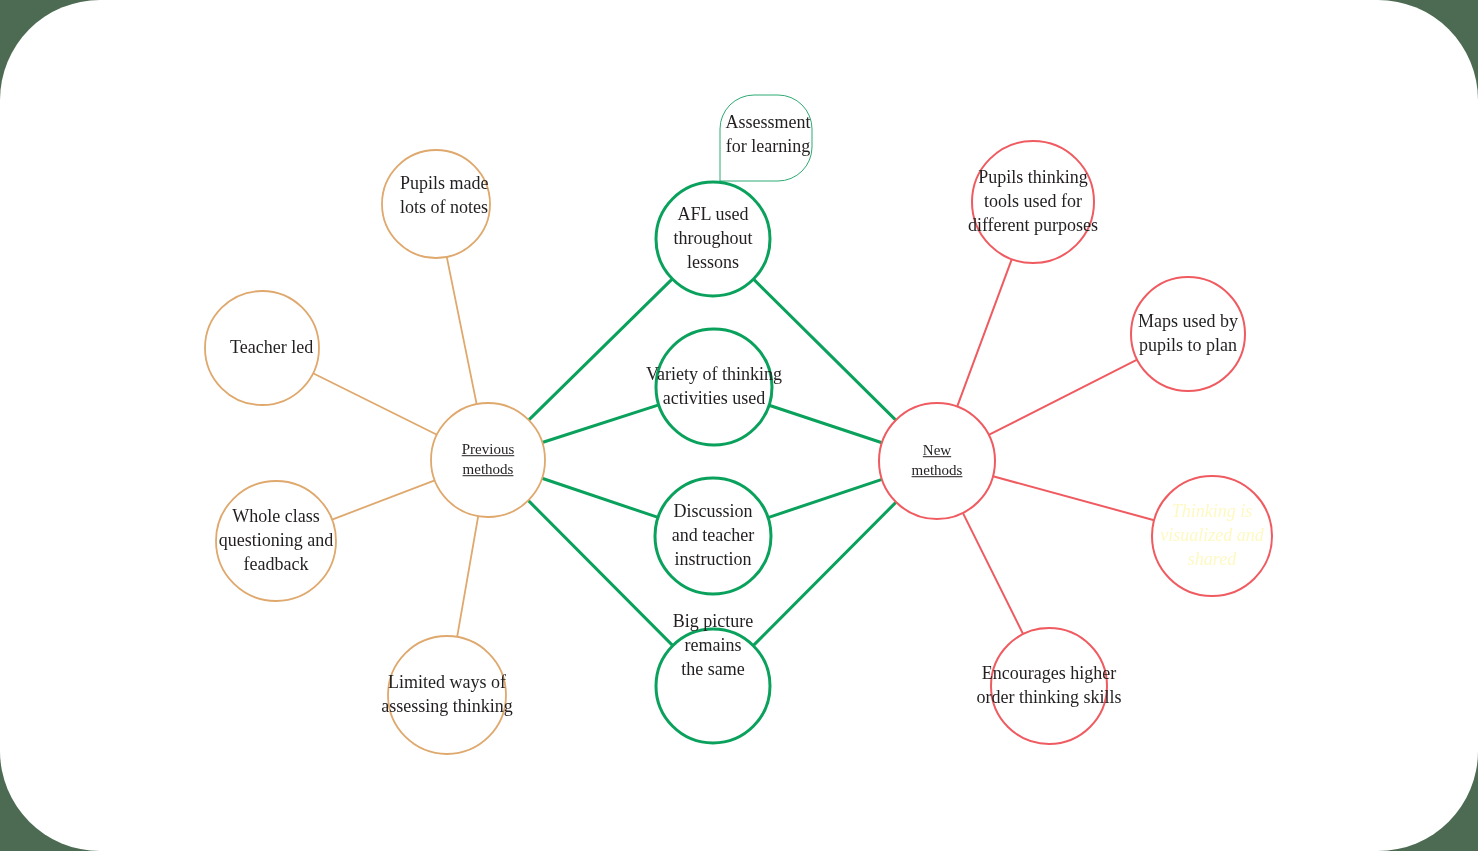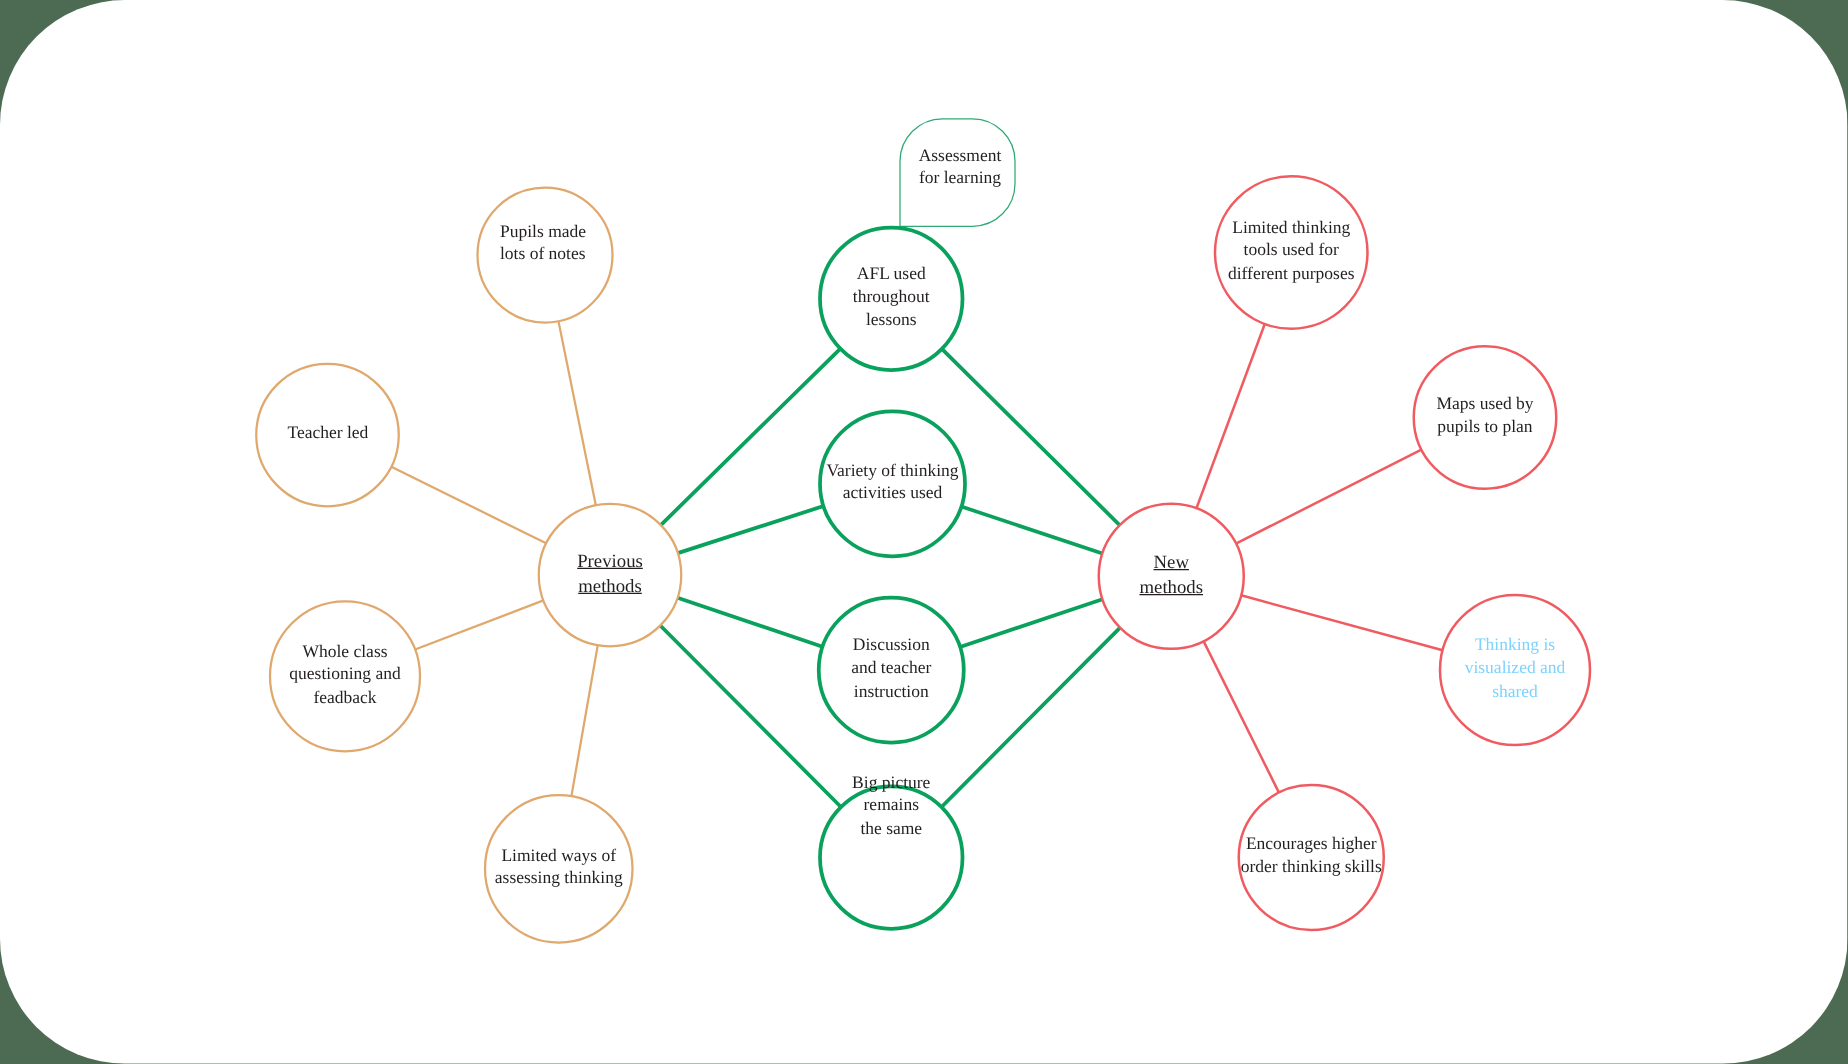--- a/index.html
+++ b/index.html
@@ -22,21 +22,21 @@
     left: 0;
     top: 0;
     width: 1478px;
     height: 851px;
     display: block;
   }
   .node-label {
     position: absolute;
     color: #231f20;
     font-family: "Liberation Serif", "DejaVu Serif", serif;
-    font-size: 14px;
+    font-size: 18px;
     line-height: 1.32;
     text-align: center;
     white-space: nowrap;
     pointer-events: none;
     transform: translate(-50%, -50%);
   }
   .node-label.align-left { text-align: left; }
   .node-label.sz-root { font-size: 15px; text-decoration: underline; }
 </style>
 </head>
@@ -118,29 +118,29 @@
         <div>Discussion</div>
         <div>and teacher</div>
         <div>instruction</div>
       </div>
       <div class="node-label" style="left: 713px; top: 646px; color: rgb(35, 31, 32);">
         <div>Big picture</div>
         <div>remains</div>
         <div>the same</div>
       </div>
       <div class="node-label" style="left: 1033px; top: 202px; color: rgb(35, 31, 32);">
-        <div>Limited thinking</div>
+        <div>Pupils thinking</div>
         <div>tools used for</div>
         <div>different purposes</div>
       </div>
       <div class="node-label" style="left: 1188px; top: 334px; color: rgb(35, 31, 32);">
         <div>Maps used by</div>
         <div>pupils to plan</div>
       </div>
-      <div class="node-label" style="left: 1212px; top: 536px; color: #7dd3fc;">
+      <div class="node-label" style="left: 1212px; top: 536px; color: #fef9c3; font-style: italic;">
         <div>Thinking is</div>
         <div>visualized and</div>
         <div>shared</div>
       </div>
       <div class="node-label" style="left: 1049px; top: 686px; color: rgb(35, 31, 32);">
         <div>Encourages higher</div>
         <div>order thinking skills</div>
       </div>
       <div class="node-label sz-root" style="left: 488px; top: 460px; color: rgb(35, 31, 32);">
         <div>Previous</div>

